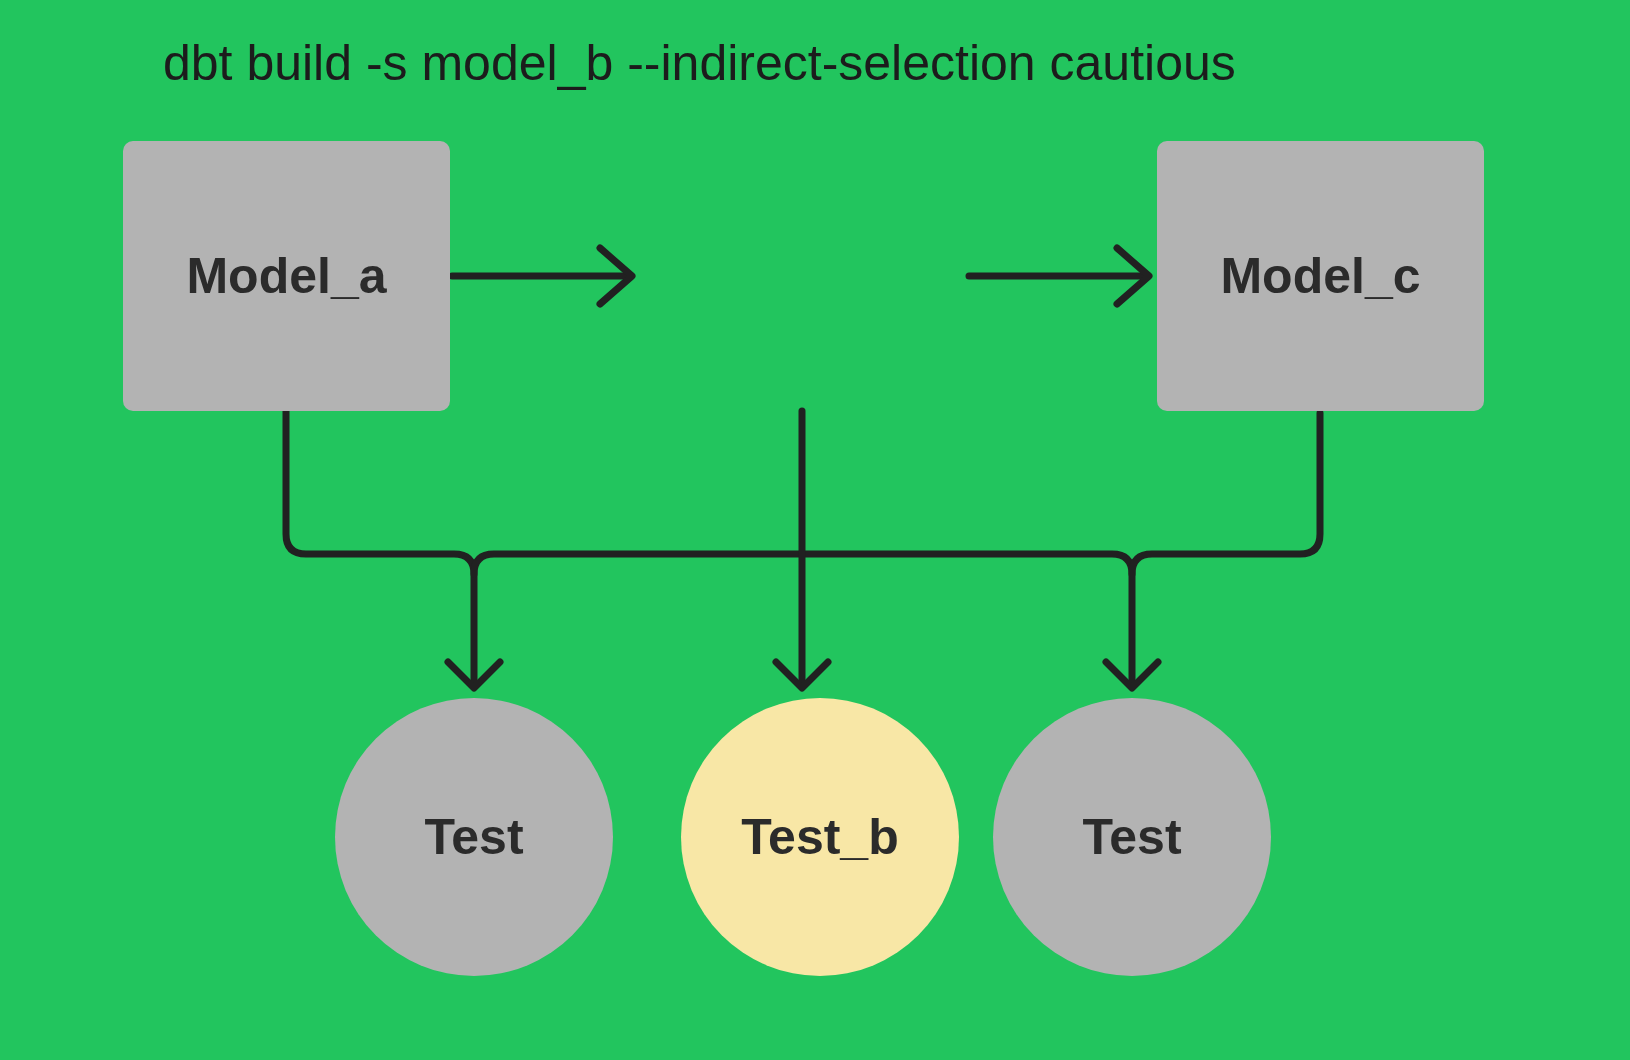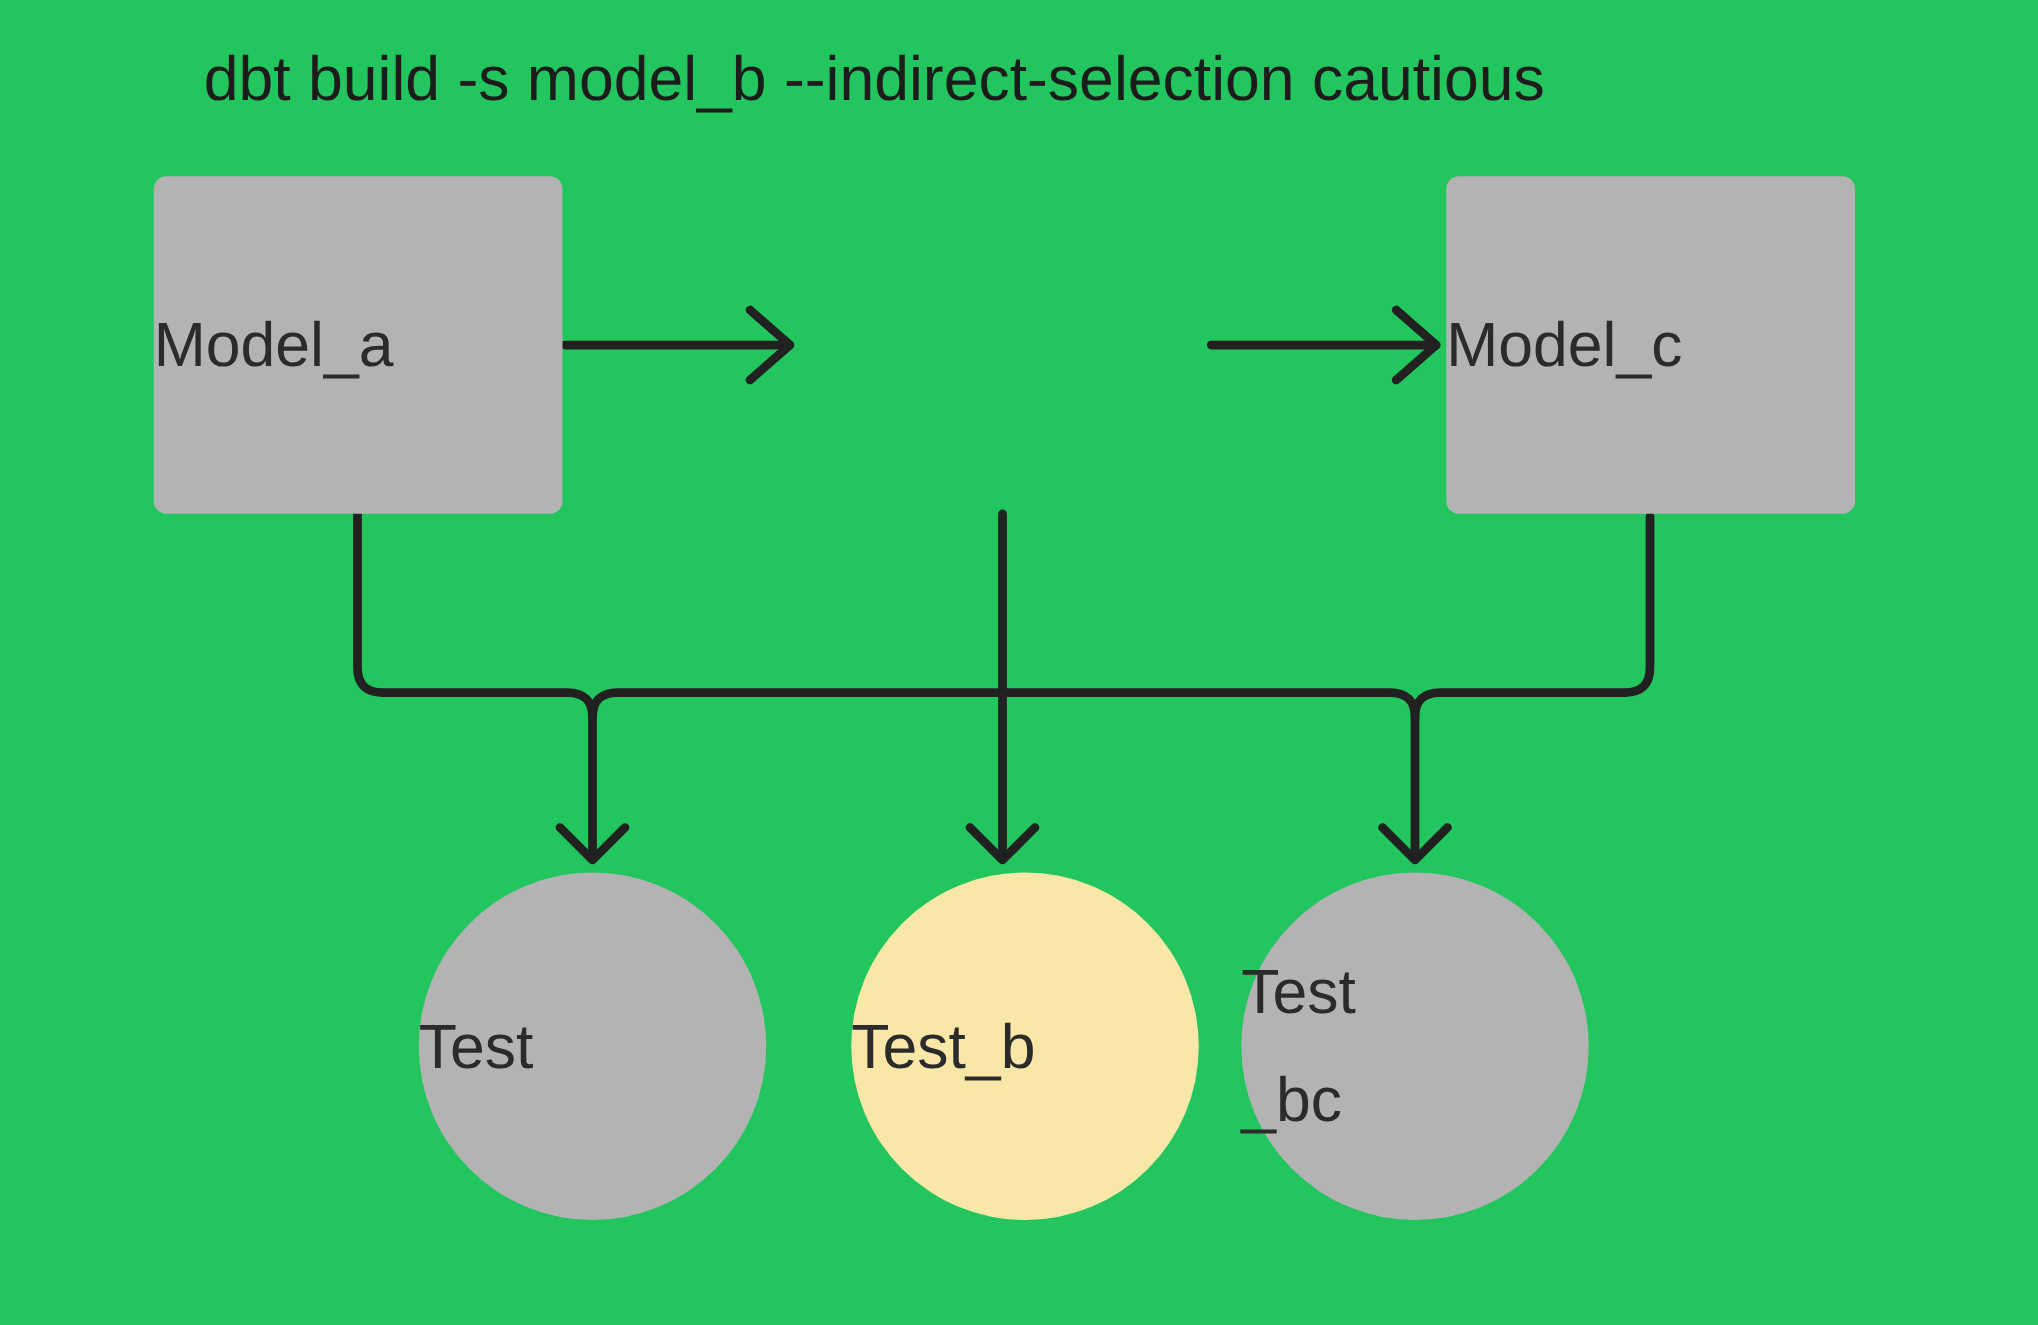--- a/index.html
+++ b/index.html
@@ -29,23 +29,24 @@
     position: absolute;
     left: 0;
     top: 0;
     width: 1630px;
     height: 1060px;
   }
   .node {
     position: absolute;
     display: flex;
     flex-direction: column;
-    align-items: flex-start;
+    align-items: center;
     justify-content: center;
     text-align: center;
+    font-weight: bold;
   }
   .model-box {
     width: 327px;
     height: 270px;
     border-radius: 10px;
     background: #b3b3b3;
   }
   .model-box .label {
     font-size: 50px;
     color: #2b2b2b;
@@ -114,16 +115,15 @@
     <span class="line">Test</span>
   </div>
 
   <div class="node test-circle selected" style="left:681px; top:698px;">
     <span class="line">Test_b</span>
     <span class="line"></span>
   </div>
 
   <div class="node test-circle" style="left:993px; top:698px;">
     <span class="line">Test</span>
-    <span class="line">_bc</span>
   </div>
 
 </div>
 
 </body></html>

